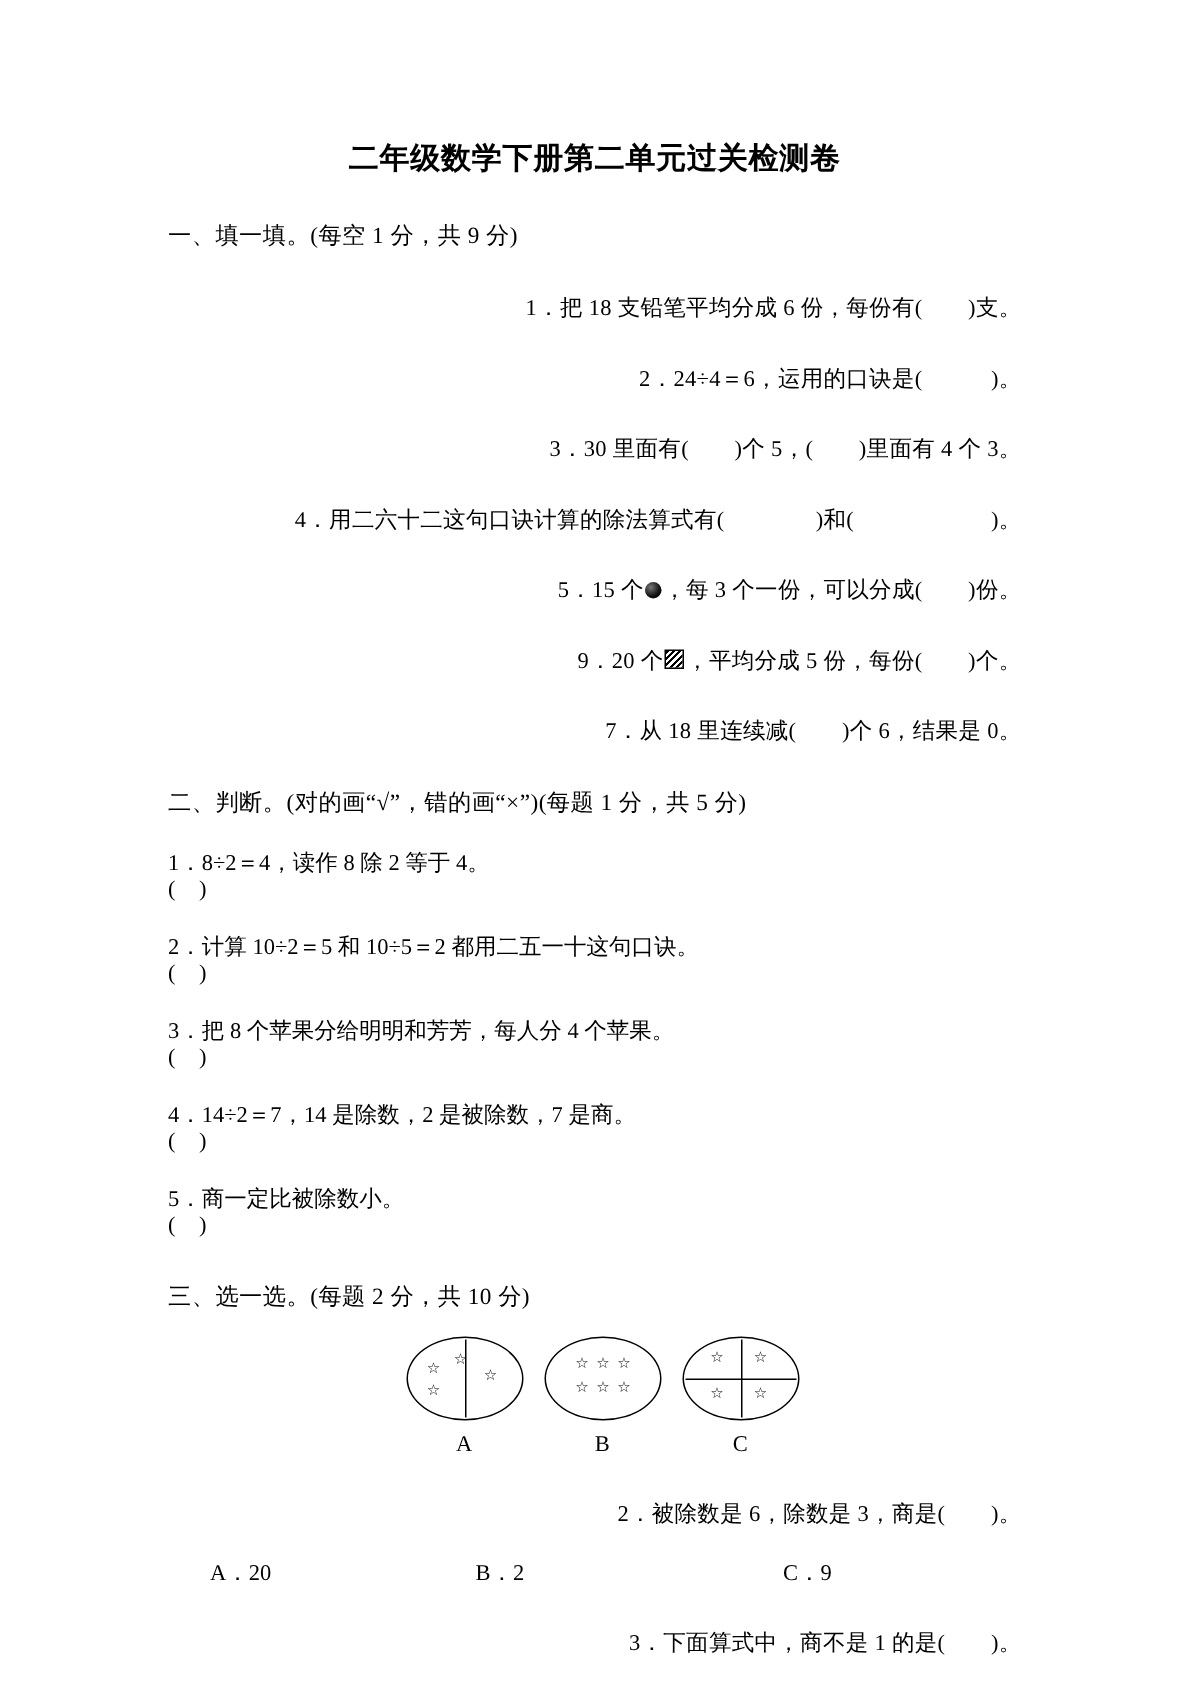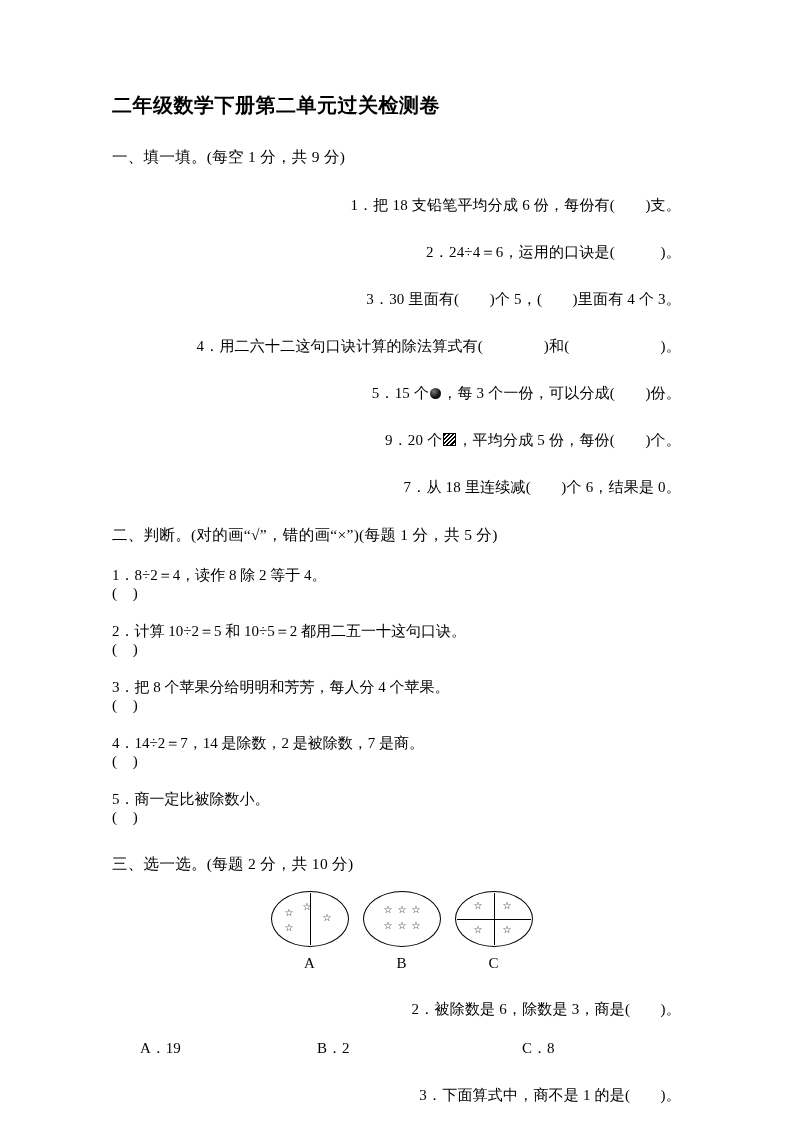--- a/index.html
+++ b/index.html
@@ -16,21 +16,21 @@
     overflow: hidden;
   }
   .page {
     position: relative;
     width: 793px;
     height: 1122px;
     box-sizing: border-box;
     padding: 0 112px;
   }
   .doc-title {
-    text-align: left;
+    text-align: center;
     font-size: 20px;
     font-weight: bold;
     margin-top: 92px;
     letter-spacing: 0.5px;
     font-family: "Liberation Sans", "DejaVu Sans", sans-serif;
   }
   .section-head {
     font-size: 15.5px;
     margin-top: 28px;
     letter-spacing: 0.3px;
@@ -242,20 +242,20 @@
 
   <div class="fig-labels">
     <div>A</div>
     <div>B</div>
     <div>C</div>
   </div>
 
   <div class="q">2．被除数是 6，除数是 3，商是(　　)。</div>
 
   <div class="opts-row">
-    <span class="opt opt-a">A．19</span>
+    <span class="opt opt-a">A．20</span>
     <span class="opt opt-b">B．2</span>
-    <span class="opt">C．8</span>
+    <span class="opt">C．9</span>
   </div>
 
   <div class="q">3．下面算式中，商不是 1 的是(　　)。</div>
 
 </div>
 
 </body></html>

